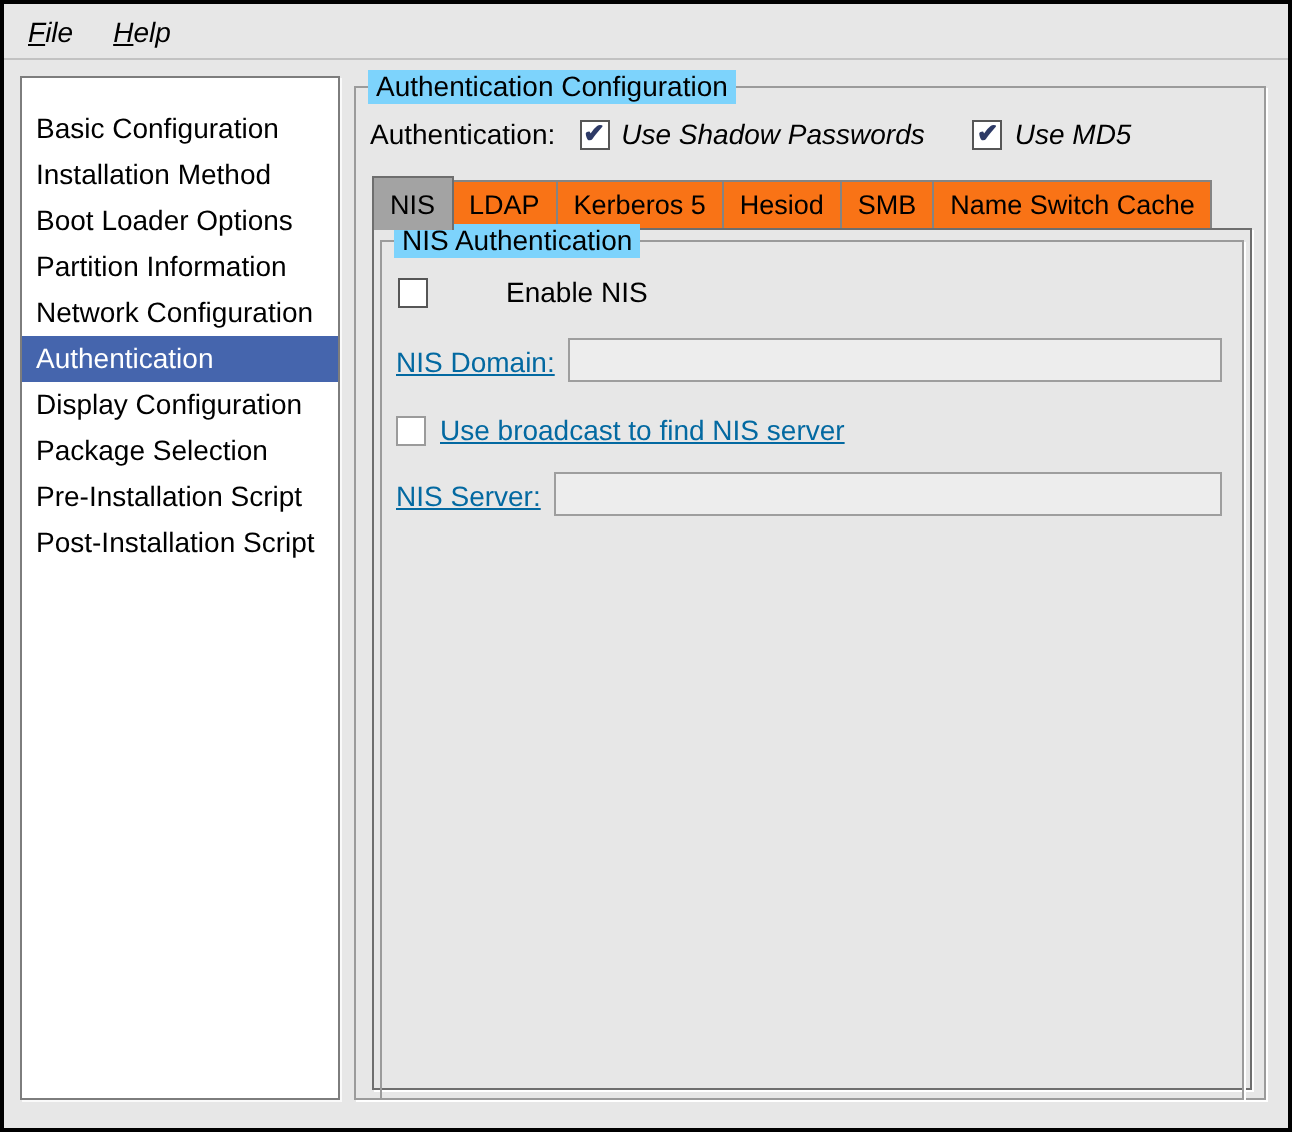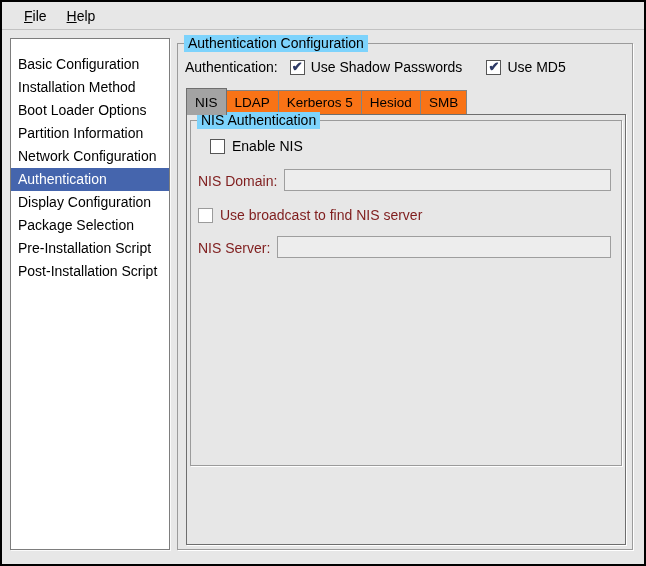--- a/index.html
+++ b/index.html
@@ -6,22 +6,22 @@
   html,body { background:#ffffff; }
   .window {
     position:relative; width:646px; height:566px;
     border:2px solid #000000; background:#e7e7e7;
     font-family:"Liberation Sans", sans-serif; font-size:14px; color:#000;
     overflow:hidden;
   }
   
   .menubar {
     position:absolute; left:0; top:0; right:0; height:28px;
-    display:flex; align-items:center; padding-left:12px;
-    border-bottom:1px solid #c2c2c2; background:#e7e7e7;
+    display:flex; align-items:center; padding-left:2px;
+    border-bottom:1px solid #c2c2c2; background:#e7e7e7;font-style:italic;
   }
   .menu-item { display:inline-block; padding:4px 10px; cursor:default; }
   .menu-item::first-letter { text-decoration:underline; }
   
   .sidebar {
     position:absolute; left:8px; top:36px; width:160px; height:512px;
     background:#ffffff; border:1px solid #7d7d7d;
     box-shadow:1px 1px 0 #fafafa; padding-top:14px; overflow:hidden;
   }
   .sidebar-item {
@@ -49,42 +49,42 @@
   .checkbox {
     width:15px; height:15px; background:#ffffff;
     border:1px solid #565656; display:inline-flex;
     align-items:center; justify-content:center; flex:0 0 auto;
   }
   .checkbox.disabled { border-color:#9b9b9b; }
   .checkmark {
     color:#2d3a66; font-size:13px; font-weight:bold;
     line-height:1; margin-top:-1px;
   }
-  .check-pair .cb-label { margin-left:6px; white-space:nowrap; }
-  .disabled-text { color:#7f1d1d; }
+  .check-pair .cb-label { margin-left:6px; white-space:nowrap;font-style:italic; }
+  .disabled-text { color:#0369a1;text-decoration:underline; }
   
   .notebook { position:absolute; left:8px; top:44px; width:440px; height:457px; }
   .tab-strip { position:absolute; left:0; top:0; right:0; height:26px; display:flex; align-items:flex-end; }
   .tab {
     height:24px; padding:0 8px; background:#f97316;
     border:1px solid #848484; border-bottom:none;
     display:flex; align-items:center; white-space:nowrap;
     margin-right:-1px; cursor:default; font-size:13.5px;
   }
   .tab.active {
     height:27px; margin-bottom:-1px; background:#a3a3a3;
     position:relative; z-index:2; border-color:#6e6e6e;
   }
   .notebook-page {
     position:absolute; left:0; top:26px; right:0; bottom:0;
     border:1px solid #6e6e6e; box-shadow:1px 1px 0 #ffffff;
     background:#e7e7e7;
   }
-  .nis-frame { left:3px; top:5px; width:432px; height:346px; }
-  .enable-row { position:absolute; left:19px; top:17px; display:flex; align-items:center; }
+  .nis-frame { left:3px; top:5px; width:432px; height:430px; }
+  .enable-row { position:absolute; left:8px; top:17px; display:flex; align-items:center;gap:32px; }
   .enable-row .cb-label { margin-left:7px; }
   .field-label { position:absolute; white-space:nowrap; }
   .text-input {
     position:absolute; height:22px; background:#ededed;
     border:1px solid #9e9e9e; font-family:"Liberation Sans", sans-serif;
     font-size:13px; padding:0 4px; color:#555;
   }
   .bcast-row { position:absolute; left:7px; top:86px; display:flex; align-items:center; }
   .bcast-row .cb-label { margin-left:7px; }
 </style>
@@ -130,20 +130,21 @@
       </span>
     </div>
 
     <div class="notebook">
       <div class="tab-strip">
         <div class="tab active">NIS</div>
         <div class="tab">LDAP</div>
         <div class="tab">Kerberos 5</div>
         <div class="tab">Hesiod</div>
         <div class="tab">SMB</div>
+        <div class="tab">Name Switch Cache</div>
       </div>
 
       <div class="notebook-page">
 
         <div class="frame nis-frame">
           <span class="frame-title">NIS Authentication</span>
 
           <div class="enable-row">
             <span class="checkbox"></span>
             <span class="cb-label">Enable NIS</span>

